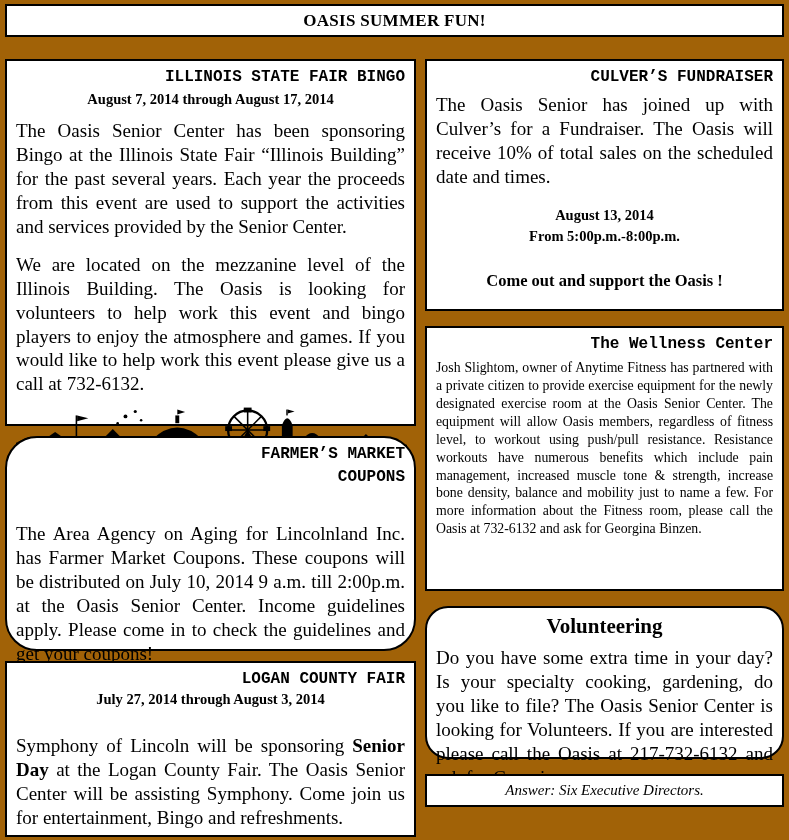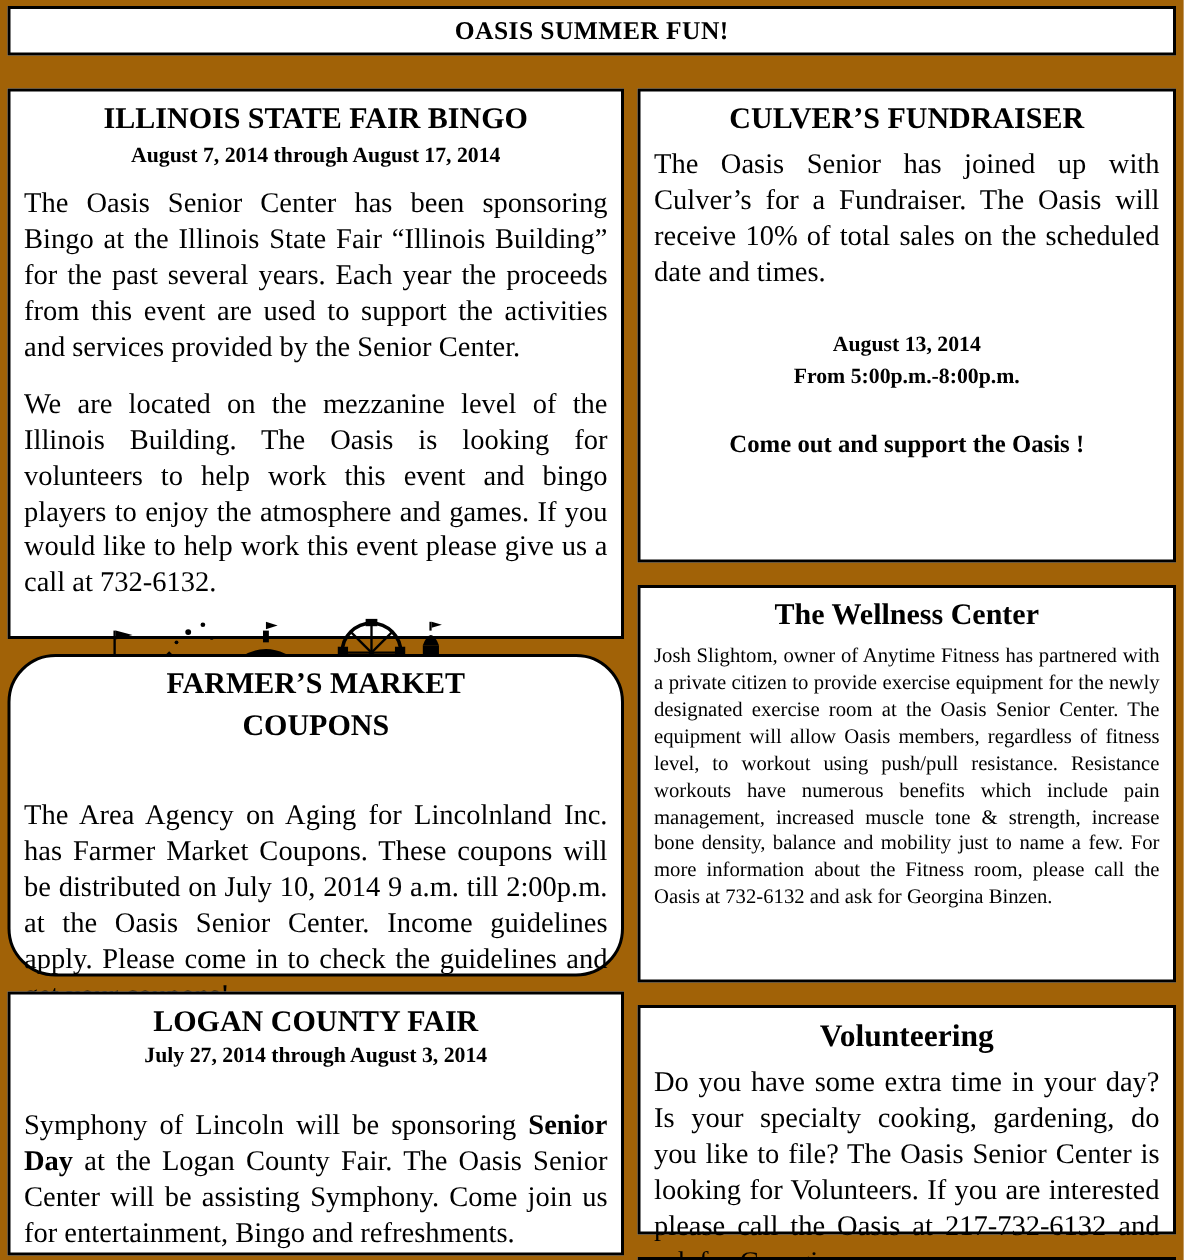--- a/index.html
+++ b/index.html
@@ -4,40 +4,40 @@
 <style>
   html,body{margin:0;padding:0;background:#ffffff;}
   body{width:789px;font-family:"Liberation Serif", serif;color:#000;}
   .page{width:789px;height:840px;box-sizing:border-box;padding:4px 5px;background:#a16207;}
   .box{border:2px solid #000;background:#fff;box-sizing:border-box;padding:2px 9px 4px 9px;}
   .title-box{height:33px;display:flex;align-items:center;justify-content:center;margin-bottom:22px;padding:0;}
   .page-title{font-size:17px;font-weight:bold;letter-spacing:.3px;margin:0;}
   .columns{display:flex;gap:9px;align-items:flex-start;}
   .col-left{width:411px;display:flex;flex-direction:column;gap:10px;}
   .col-right{width:360px;display:flex;flex-direction:column;gap:15px;}
-  h2.sec-title{font-size:20px;font-weight:bold;text-align:center;margin:5px 0 2px 0;}
+  h2.sec-title{font-size:16px;font-weight:bold;text-align:right;margin:5px 0 2px 0;font-family:Liberation Mono, monospace;}
   .subtitle{font-size:14.5px;font-weight:bold;text-align:center;margin:3px 0 4px 0;}
   p.body{font-size:19px;line-height:1.26;text-align:justify;margin:7px 0;}
   p.body-sm{font-size:13.8px;line-height:1.3;text-align:justify;margin:6px 0;}
   .center-bold{font-size:14.5px;font-weight:bold;text-align:center;margin:4px 0;}
   .cta{font-size:16.5px;font-weight:bold;text-align:center;margin:26px 0 10px 0;}
   .vol-title{font-size:21px;font-weight:bold;text-align:center;margin:4px 0 4px 0;}
   .answer-box{padding:6px 9px;}
   .answer-text{font-size:15px;text-align:center;margin:0;font-style:italic;}
   
   .bingo-box{height:367px;display:flex;flex-direction:column;}
   .farmers-box{height:215px;border-radius:32px;}
   .logan-box{height:176px;}
-  .culvers-box{height:316px;}
+  .culvers-box{height:252px;}
   .wellness-box{height:265px;}
-  .volunteering-box{height:153px;}
+  .volunteering-box{height:153px;border-radius:23px;}
   .farmers-box .body{margin-top:36px;}
   .farmers-box .title-gap{margin-bottom:2px;}
   .logan-box .body{margin-top:26px;}
-  .culvers-box .dates{margin-top:28px;}
+  .culvers-box .dates{margin-top:18px;}
   .silhouette-wrap{margin-top:auto;}
   .bold{font-weight:bold;}
 </style>
 </head>
 <body>
 
 <div class="page">
 
   <div class="box title-box">
     <h1 class="page-title">OASIS SUMMER FUN!</h1>

